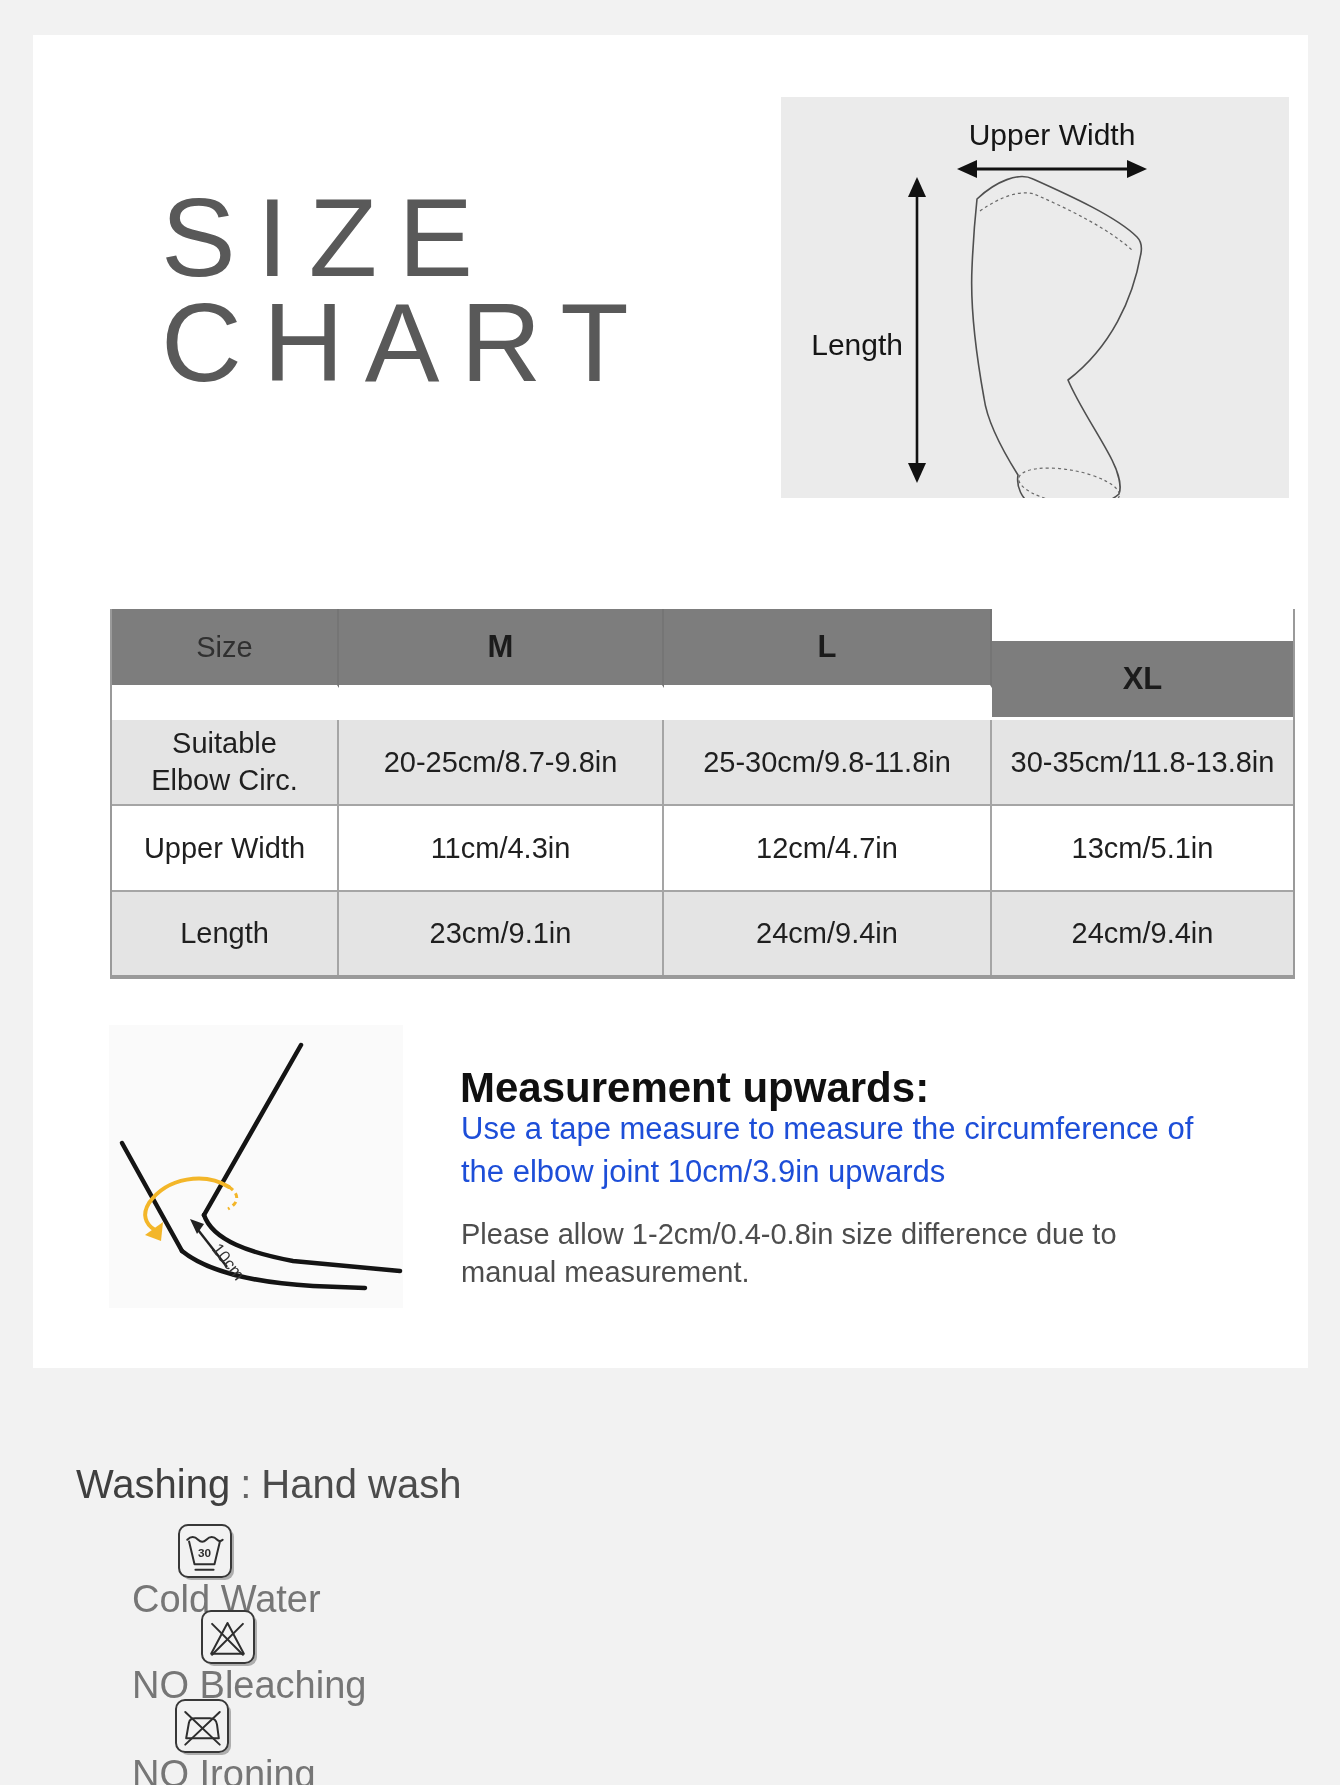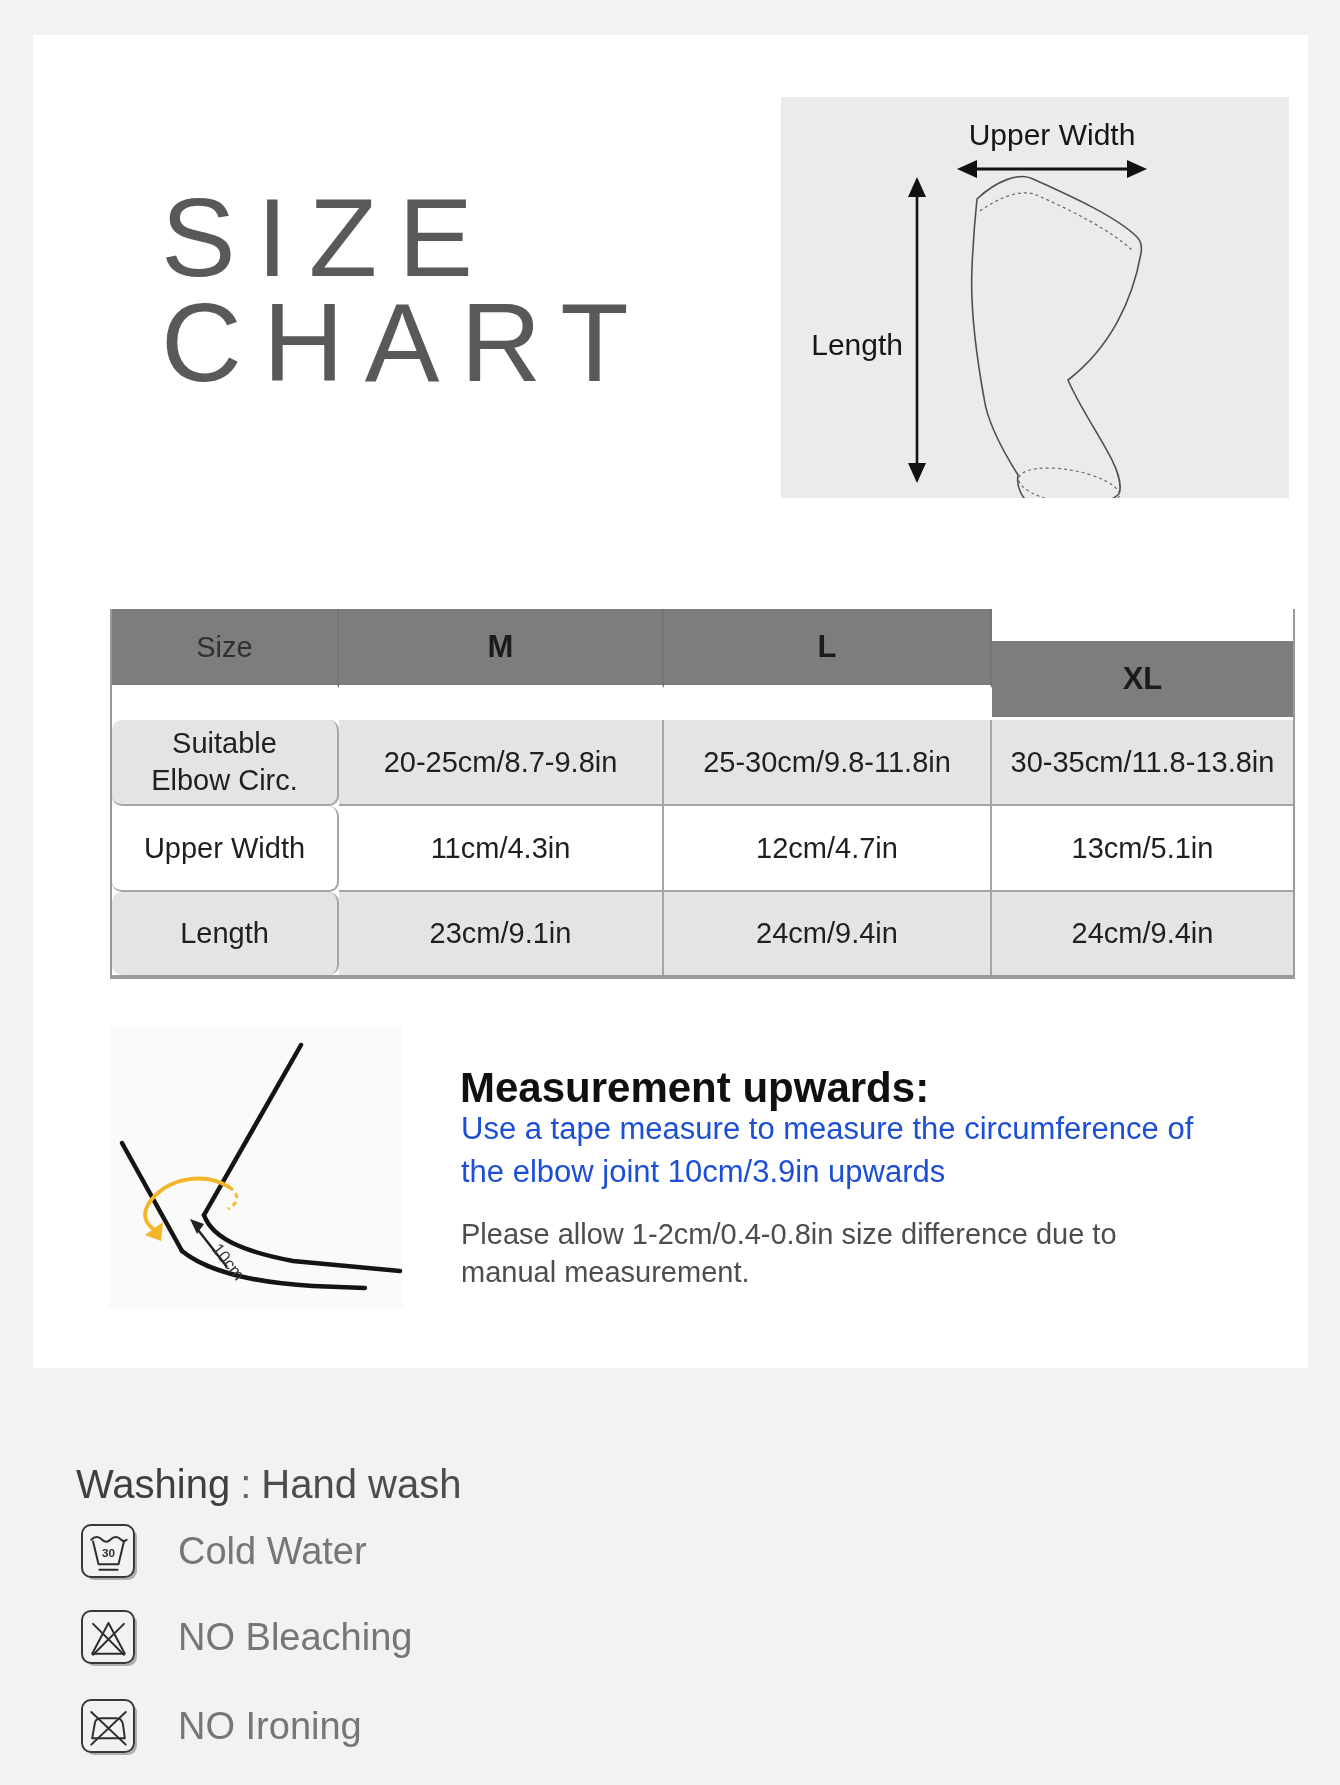--- a/index.html
+++ b/index.html
@@ -43,21 +43,21 @@
   .st-hdr{
     height:79px;background:#7d7d7d;color:#262626;
     border-right:2px solid #757575;border-bottom:3px solid #ffffff;
   }
   .st-hdr.c-last{border-right:none;margin-top:32px;}
   .st-hdr.sz{font-size:29px;color:#303030;}
   .st-hdr.big{font-size:31px;font-weight:700;color:#1b1b1b;}
   .r1{height:86px;background:#e4e4e4;border-bottom:2px solid #a5a5a5;}
   .r2{height:86px;background:#ffffff;border-bottom:2px solid #a5a5a5;}
   .r3{height:83px;background:#e4e4e4;}
-  .st-cell.lbl{padding:0 20px;line-height:37px;border-radius:10px;}
+  .st-cell.lbl{padding:0 20px;line-height:37px;}
   
   .measure-img{
     position:absolute;left:76px;top:990px;width:294px;height:283px;
     background:#fafafa;
   }
   .m-heading{
     position:absolute;left:427px;top:1029px;
     font-size:42px;font-weight:700;color:#101010;
   }
   .m-para1{
@@ -68,21 +68,21 @@
     position:absolute;left:428px;top:1180px;width:700px;
     font-size:29px;line-height:38px;color:#4d4d4d;
   }
   
   .washing-line{
     position:absolute;left:76px;top:1462px;
     font-size:40px;color:#4c4c4c;white-space:nowrap;
   }
   .washing-line .w-bold{font-weight:400;color:#3f3f3f;margin-top:8px;}
   .washing-line .w-sep{color:#666666;padding:0 10px;}
-  .care-row{position:absolute;left:81px;display:flex;align-items:center;}
+  .care-row{position:absolute;left:89px;display:flex;align-items:center;flex-direction:column;}
   .care-row.cr1{top:1524px;}
   .care-row.cr2{top:1610px;}
   .care-row.cr3{top:1699px;}
   .care-icon{
     width:54px;height:54px;box-sizing:border-box;
     border:2.5px solid #383838;border-radius:10px;
     box-shadow:3px 3px 0 -1px rgba(90,90,90,.45);
     display:flex;align-items:center;justify-content:center;
     background:transparent;
   }

